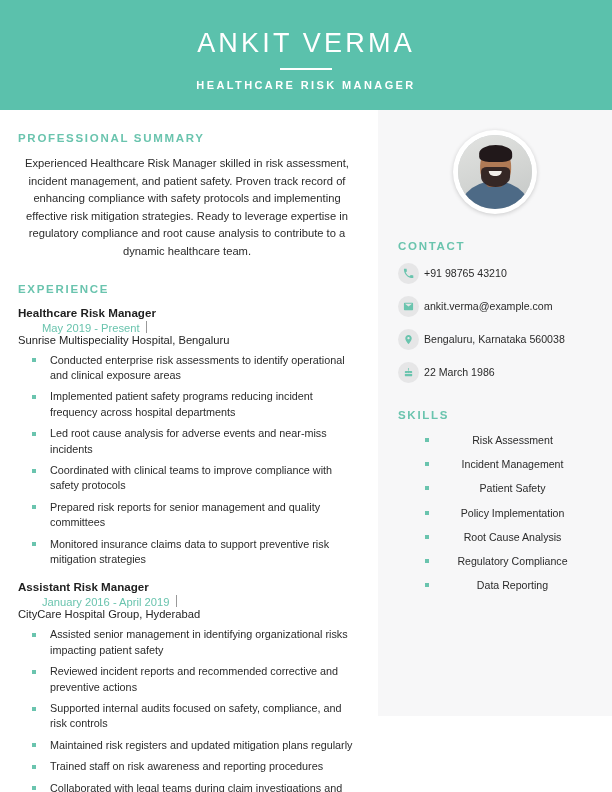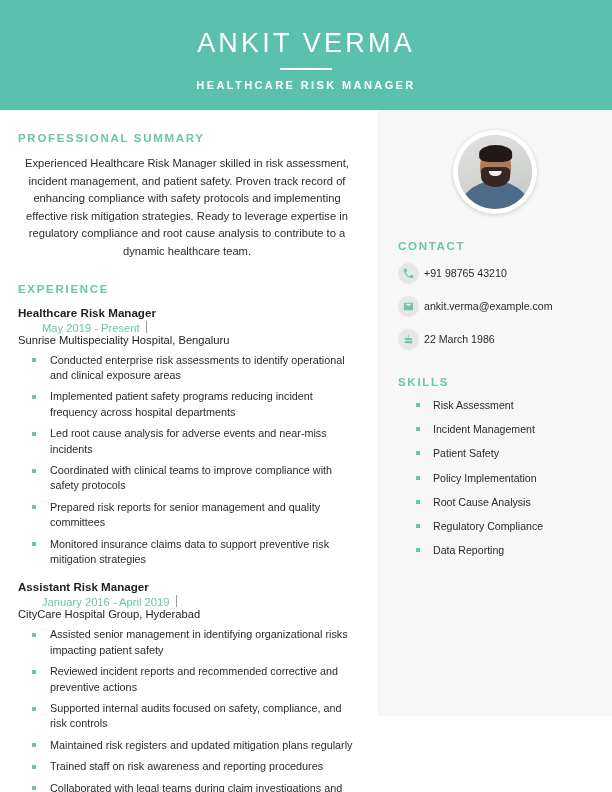--- a/index.html
+++ b/index.html
@@ -248,22 +248,23 @@
   .contact-text {
     font-size: 10.6px;
     color: #2b2b2b;
     margin-left: 5px;
     line-height: 1.3;
   }
 
   
   ul.skills {
     list-style: none;
-    margin: 4px;
+    margin: 13px;
     padding: 0 0 0 18px;
+    text-align: center;
   }
   ul.skills li {
     position: relative;
     font-size: 10.6px;
     color: #2b2b2b;
     padding-left: 17px;
     margin-bottom: 11.5px;
     line-height: 1.2;
   }
   ul.skills li:before {
@@ -361,20 +362,28 @@
           <span class="contact-icon">
             <svg width="11" height="11" viewBox="0 0 24 24" fill="#6ac4ae">
               <path d="M2 5.5C2 4.7 2.7 4 3.5 4h17c.8 0 1.5.7 1.5 1.5v13c0 .8-.7 1.5-1.5 1.5h-17C2.7 20 2 19.3 2 18.5v-13zm2.2.5L12 12.2 19.8 6H4.2z"></path>
             </svg>
           </span>
           <span class="contact-text">ankit.verma@example.com</span>
         </li>
         <li class="contact-item">
           <span class="contact-icon">
             <svg width="11" height="11" viewBox="0 0 24 24" fill="#6ac4ae">
+              <path d="M12 2C8.1 2 5 5.1 5 9c0 5.2 7 13 7 13s7-7.8 7-13c0-3.9-3.1-7-7-7zm0 9.5c-1.4 0-2.5-1.1-2.5-2.5S10.6 6.5 12 6.5 14.5 7.6 14.5 9 13.4 11.5 12 11.5z"></path>
+            </svg>
+          </span>
+          <span class="contact-text">Bengaluru, Karnataka 560038</span>
+        </li>
+        <li class="contact-item">
+          <span class="contact-icon">
+            <svg width="11" height="11" viewBox="0 0 24 24" fill="#6ac4ae">
               <path d="M12 2c.6.9 1.4 1.6 1.4 2.4 0 .8-.6 1.4-1.4 1.4s-1.4-.6-1.4-1.4C10.6 3.6 11.4 2.9 12 2z"></path>
               <rect x="11.3" y="5.6" width="1.4" height="2.6"></rect>
               <path d="M6 8.6h12c1.1 0 2 .9 2 2v2.2c-1 0-1.4.8-2.6.8s-1.6-.8-2.7-.8-1.5.8-2.7.8-1.6-.8-2.7-.8-1.5.8-2.7.8S5 12.8 4 12.8v-2.2c0-1.1.9-2 2-2z"></path>
               <path d="M4 14.6c1 0 1.4.8 2.6.8s1.6-.8 2.7-.8 1.5.8 2.7.8 1.6-.8 2.7-.8 1.5.8 2.7.8 1.6-.8 2.6-.8V19c0 .6-.4 1-1 1H5c-.6 0-1-.4-1-1v-4.4z"></path>
             </svg>
           </span>
           <span class="contact-text">22 March 1986</span>
         </li>
       </ul>
 

